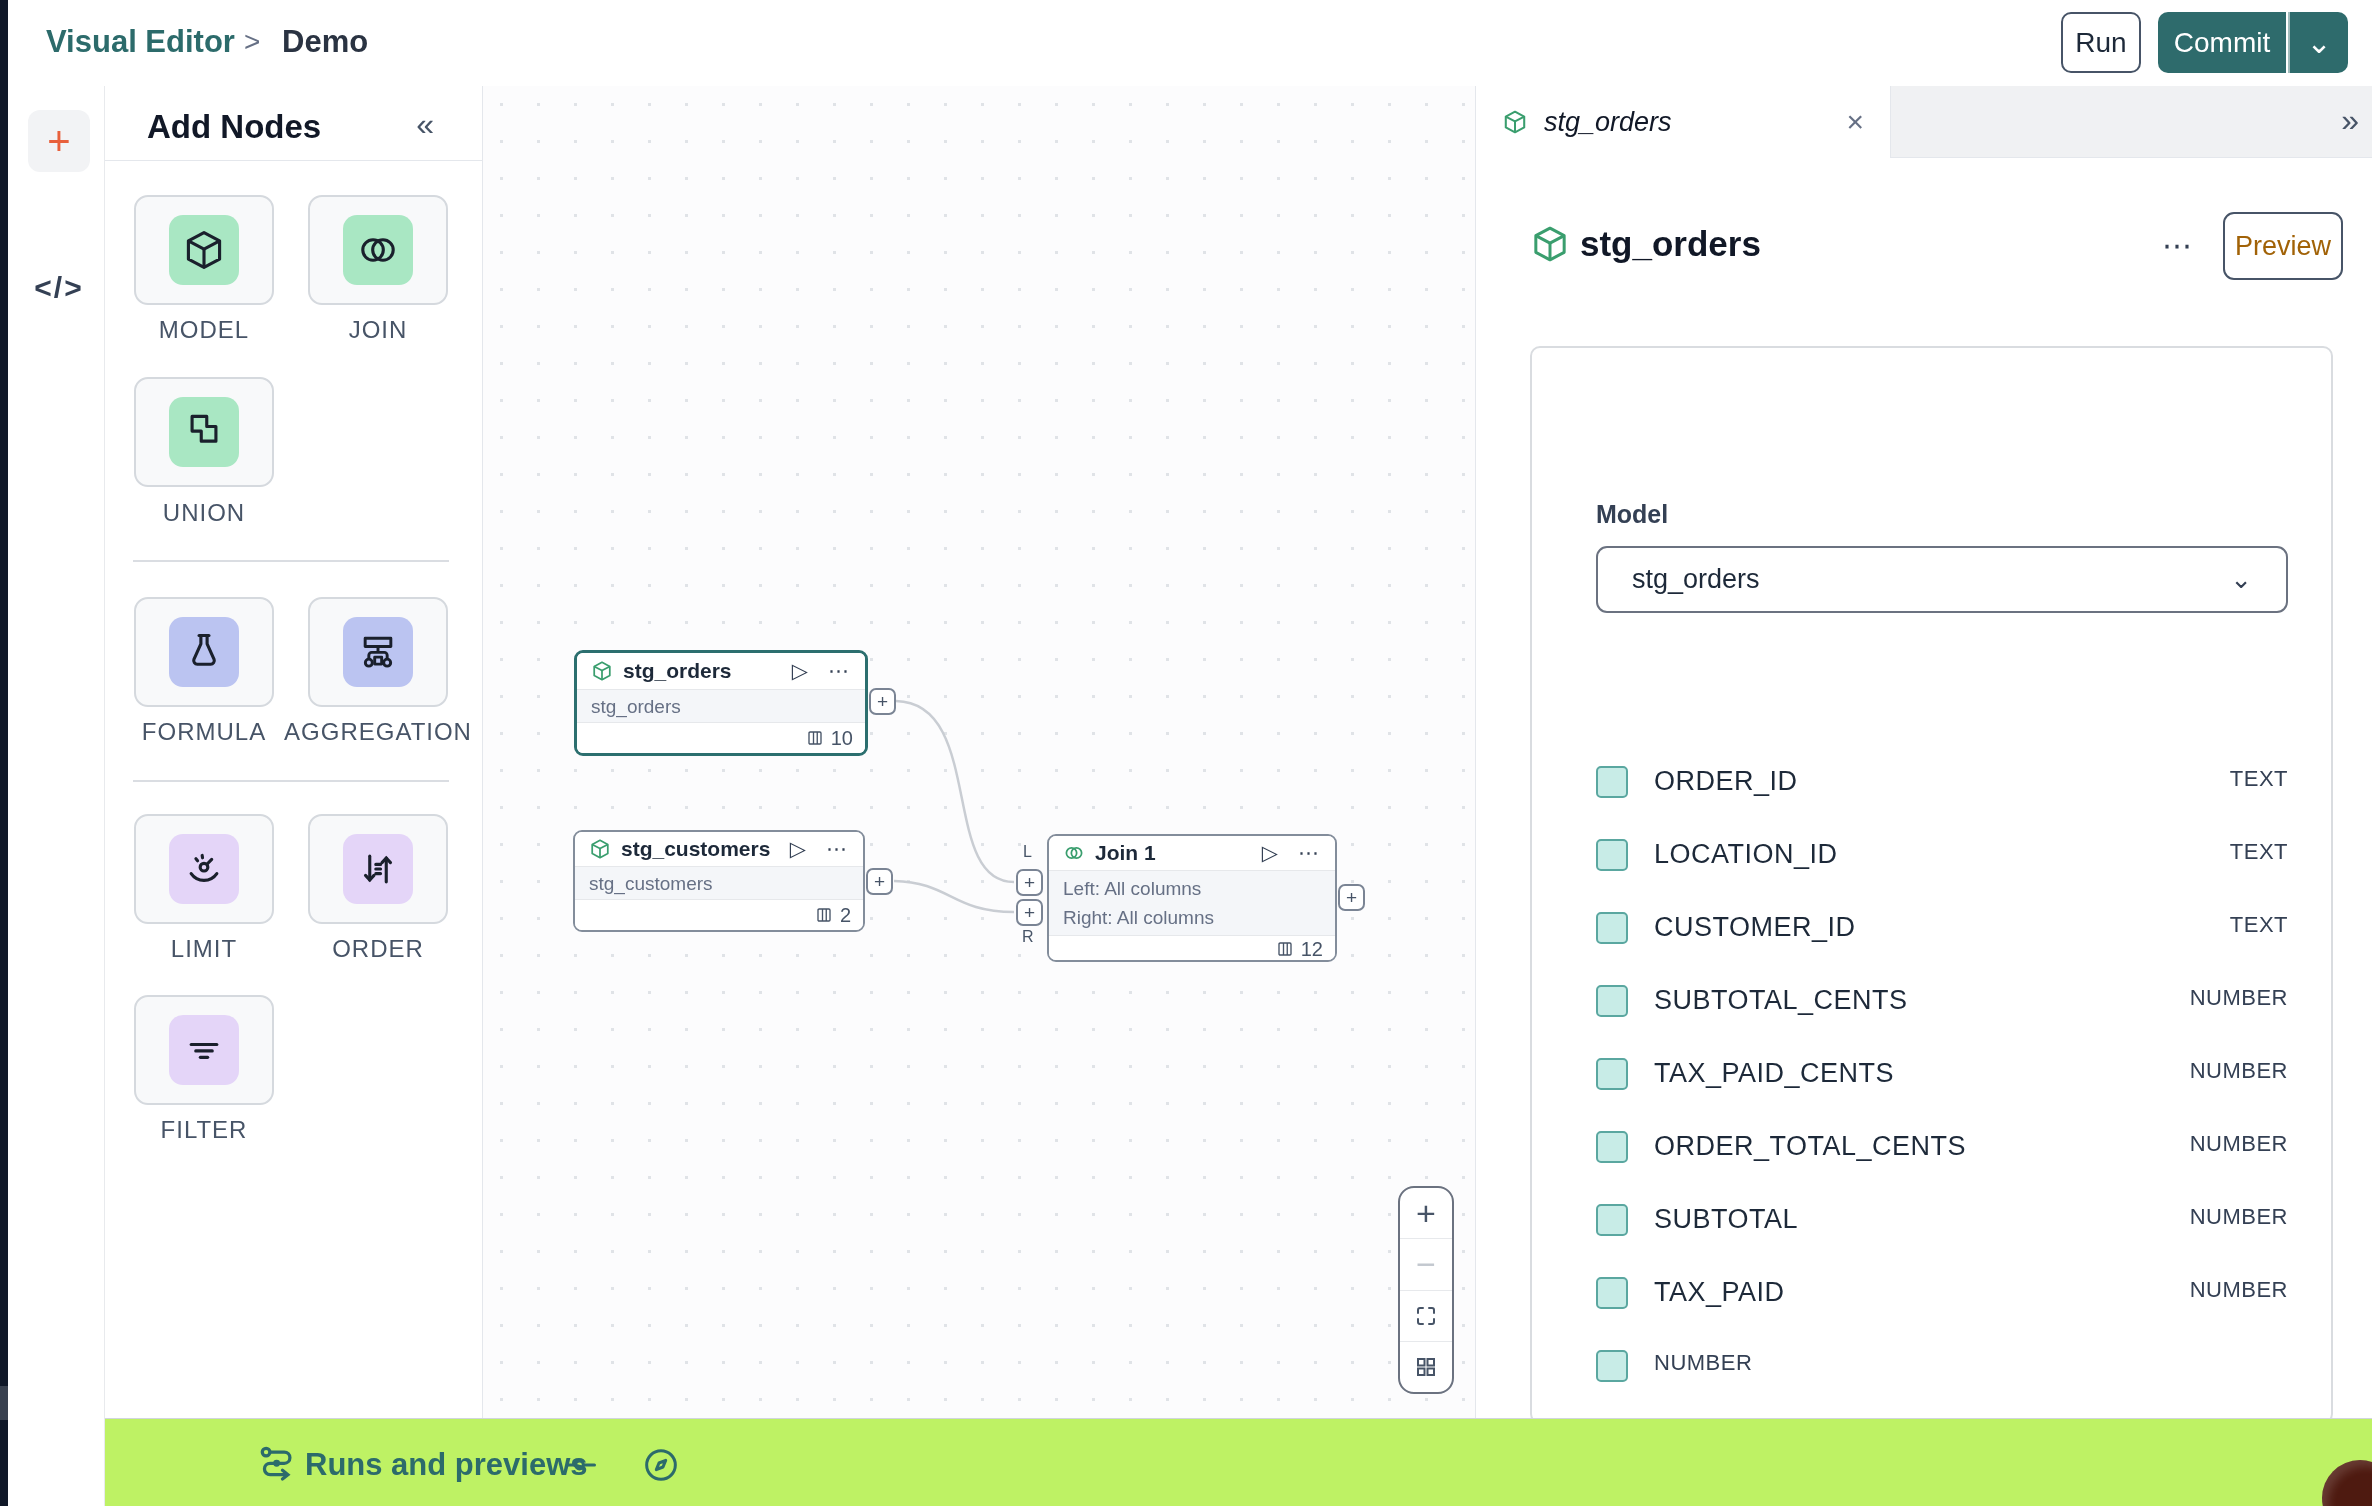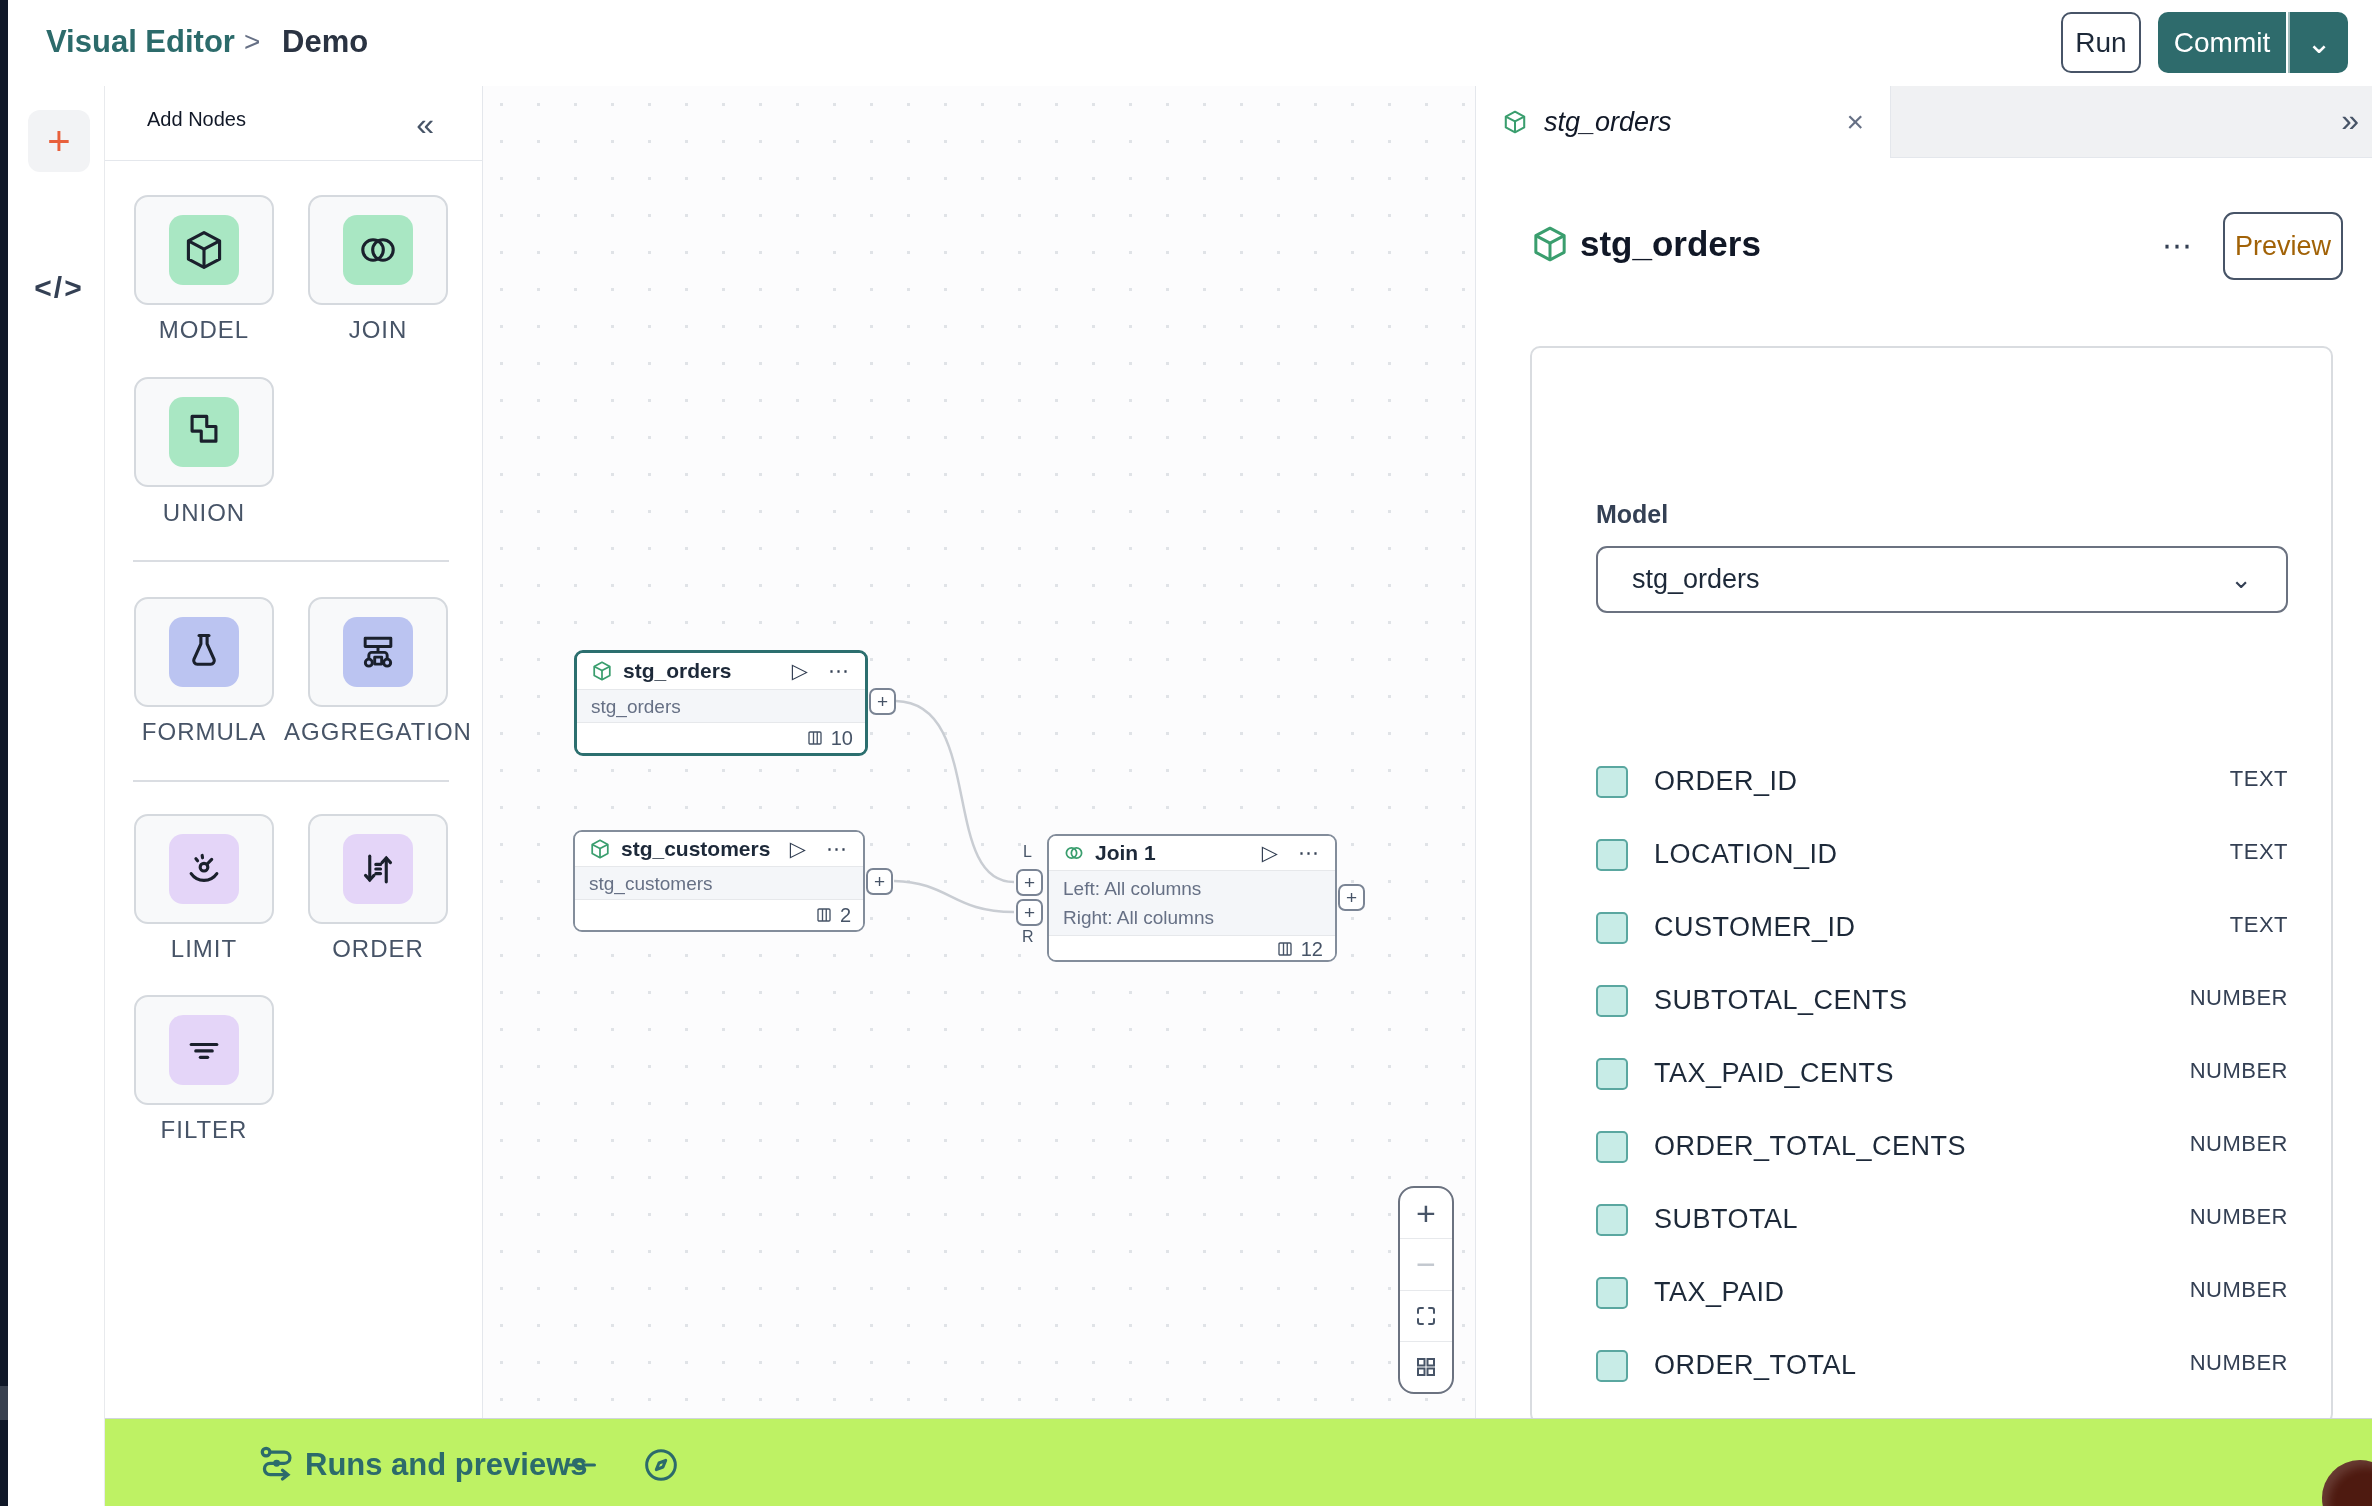--- a/index.html
+++ b/index.html
@@ -18,21 +18,21 @@
 
   
   .darkstrip { position:absolute; left:0; top:0; width:8px; height:1506px; background:#101828; }
   .darkstrip-thumb { position:absolute; left:0; top:1386px; width:8px; height:34px; background:#39414f; }
   .rail { position:absolute; left:8px; top:86px; width:97px; height:1420px; background:#fff; border-right:1px solid #e8eaed; }
   .rail-plus { position:absolute; left:20px; top:24px; width:62px; height:62px; background:#f2f3f5; border-radius:12px; display:flex; align-items:center; justify-content:center; font-size:40px; color:#e8603c; cursor:pointer; }
   .rail-code { position:absolute; left:16px; top:180px; width:70px; height:44px; display:flex; align-items:center; justify-content:center; font-size:30px; font-weight:bold; color:#344054; letter-spacing:2px; cursor:pointer; }
 
   
   .addnodes { position:absolute; left:105px; top:86px; width:378px; height:1338px; background:#fff; border-right:1px solid #e4e7ec; }
-  .an-title { position:absolute; left:42px; top:22px; font-size:20px; font-weight:normal; color:#111827; }
+  .an-title { position:absolute; left:42px; top:22px; font-size:33px; font-weight:bold; color:#111827; }
   .an-collapse { position:absolute; right:48px; top:20px; font-size:32px; color:#475467; cursor:pointer; }
   .an-divider-top { position:absolute; left:0; top:74px; width:100%; height:0; border-top:1px solid #e4e7ec; }
   .group-divider { position:absolute; left:28px; width:316px; height:0; border-top:2px solid #dadde2; }
   .tile { position:absolute; width:140px; height:110px; background:#f8f9fa; border:2px solid #d5d9de; border-radius:14px; cursor:pointer; display:flex; align-items:center; justify-content:center; }
   .tile-iconbox { width:70px; height:70px; border-radius:14px; display:flex; align-items:center; justify-content:center; }
   .tile-label { position:absolute; width:220px; text-align:center; font-size:24px; color:#475467; letter-spacing:1px; }
   .mint { background:#a9e7c3; }
   .peri { background:#bbc4f1; }
   .lav  { background:#e4d5f8; }
 
@@ -435,21 +435,20 @@
           <span class="colname">SUBTOTAL</span>
           <span class="coltype">NUMBER</span>
         </div>
         <div class="colrow">
           <span class="cb"></span>
           <span class="colname">TAX_PAID</span>
           <span class="coltype">NUMBER</span>
         </div>
         <div class="colrow">
           <span class="cb"></span>
-          <span class="colname">ORDER_TOTAL</span>
           <span class="coltype">NUMBER</span>
         </div>
         <div class="colrow">
           <span class="cb"></span>
           <span class="colname">ORDERED_AT</span>
           <span class="coltype">TIMESTAMP_NTZ</span>
         </div>
       </div>
     </div>
   </div>

